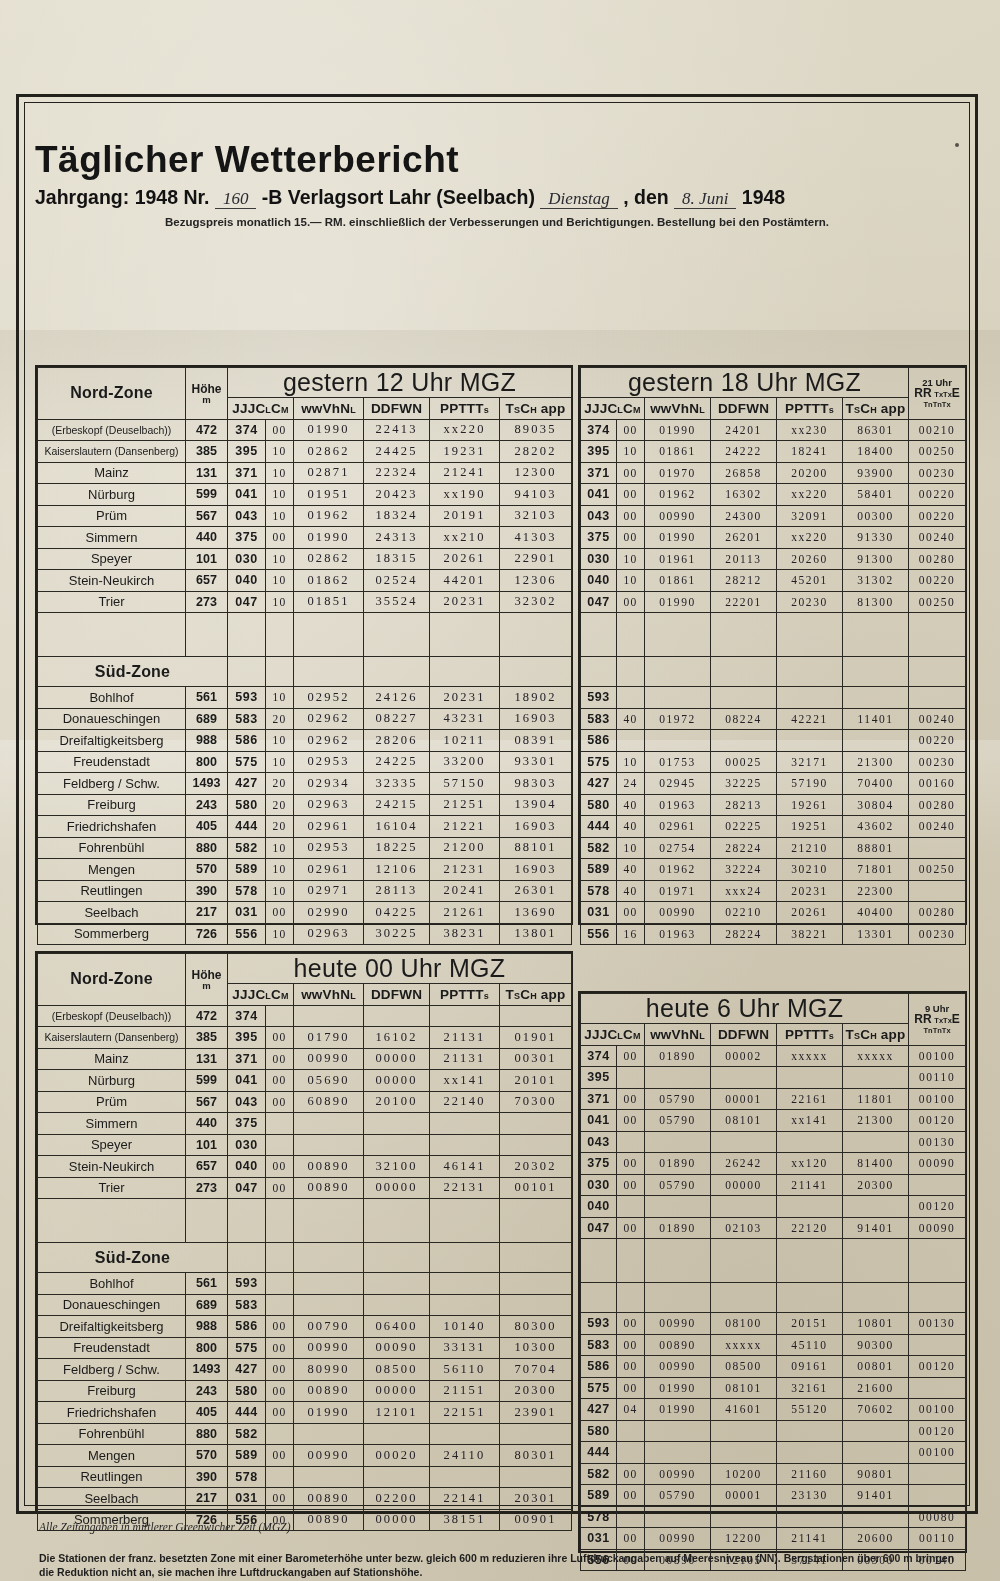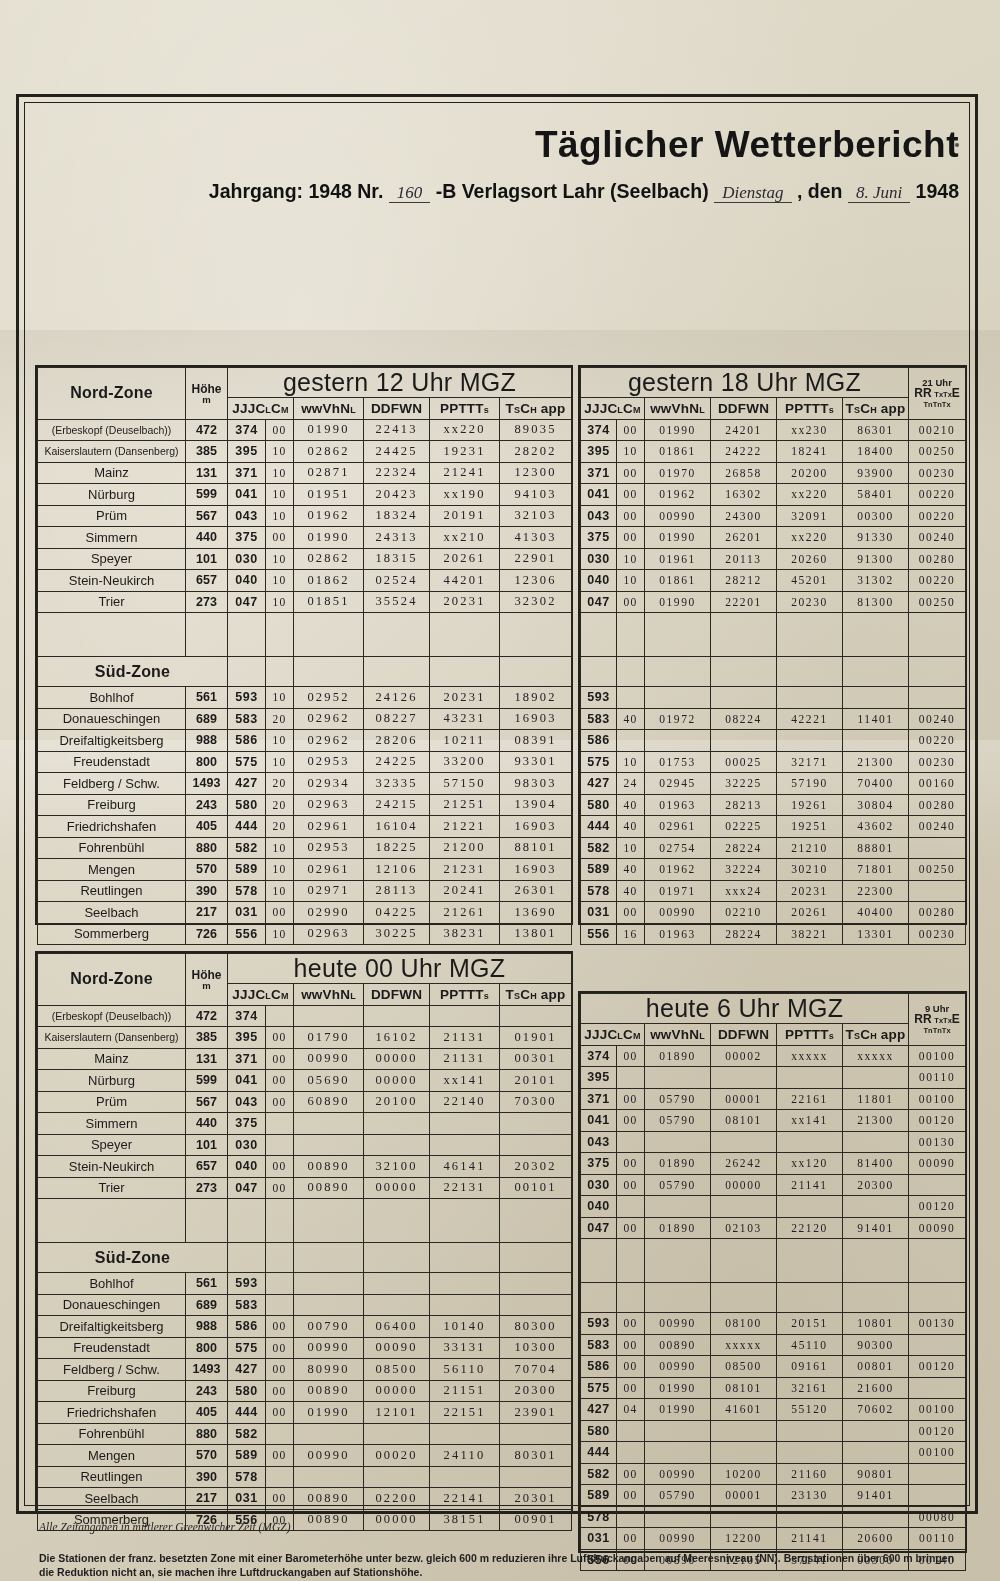--- a/index.html
+++ b/index.html
@@ -33,40 +33,40 @@
   }
   .inner{
     position:absolute;inset:5px;
     border:1px solid #23211c;
     box-sizing:border-box;
     padding:8px 10px 6px 10px;
   }
 
   
   .title{
-    text-align:right;
+    text-align:left;
     font-size:37px;
     font-weight:bold;
     letter-spacing:0.5px;
-    margin-top:13px;
+    margin-top:28px;
     color:#151515;
     font-family:"Liberation Sans", sans-serif;
   }
   .subtitle{
     text-align:center;
     font-size:19.5px;
     font-weight:bold;
     margin-top:13px;
     color:#171717;
   }
   .issueline{
-    text-align:right;
+    text-align:left;
     font-size:19.5px;
     font-weight:bold;
-    margin-top:14px;
+    margin-top:5px;
     color:#121212;
     white-space:nowrap;
   }
   .hand{
     font-family:"Liberation Serif", serif;
     font-style:italic;
     font-weight:normal;
     font-size:17px;
     color:#2a2a33;
     border-bottom:1px solid #3a3a3a;
@@ -164,20 +164,21 @@
     <div class="issueline">
       <span>Jahrgang: 1948 Nr.</span>
       <span class="hand">160</span>
       <span>-B Verlagsort Lahr (Seelbach)</span>
       <span class="hand">Dienstag</span>
       <span>, den</span>
       <span class="hand">8. Juni</span>
       <span>1948</span>
     </div>
 
+    <div class="pricelike">Bezugspreis monatlich 15.— RM. einschließlich der Verbesserungen und Berichtigungen. Bestellung bei den Postämtern.</div>
 
     <div class="block blk-nw">
       <table class="grid">
         <colgroup>
           <col style="width:148px">
             <col style="width:42px">
           <col style="width:38px">
             <col style="width:28px">
           <col style="width:70px">
             <col style="width:66px">

